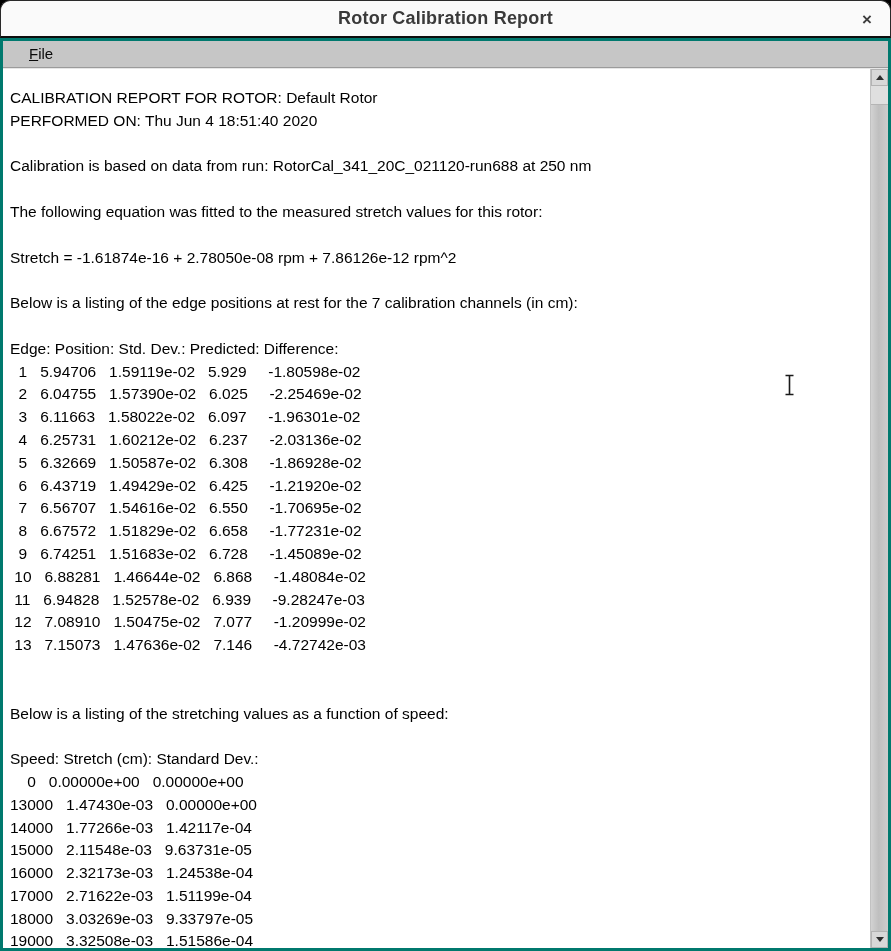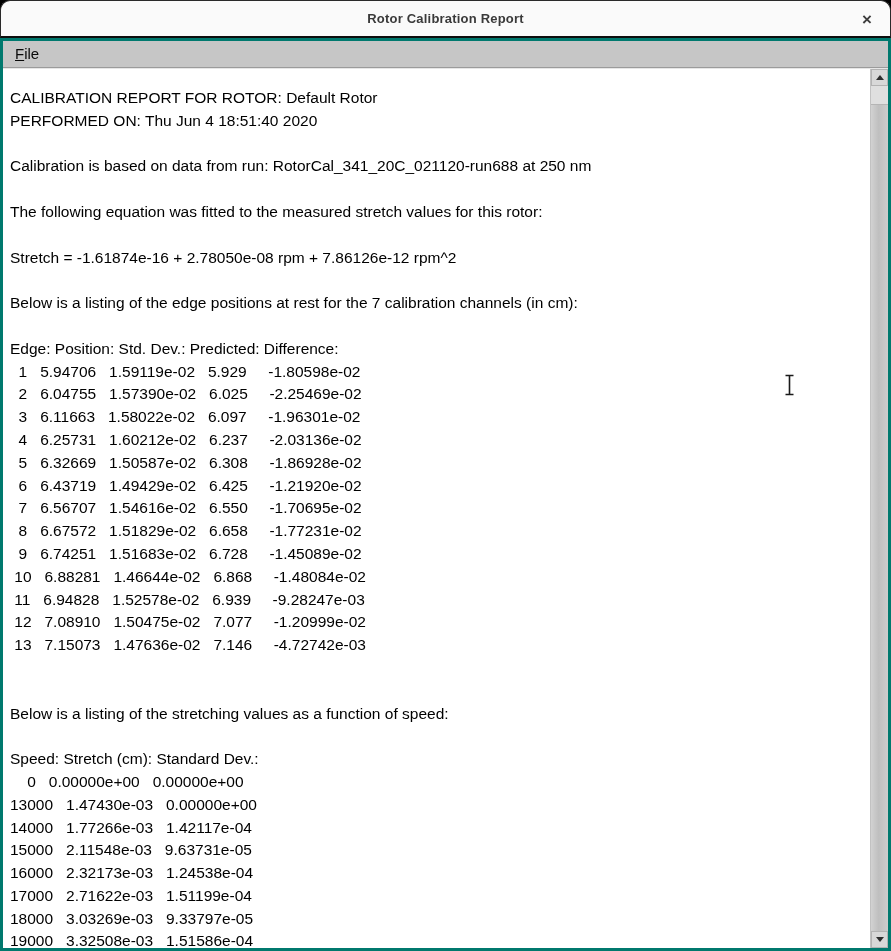--- a/index.html
+++ b/index.html
@@ -14,38 +14,38 @@
     width:891px;height:951px;display:flex;flex-direction:column;
     background:#000;overflow:hidden;
   }
   
   .titlebar{
     height:38px;flex:0 0 auto;background:var(--titlebar);
     border-radius:10px 10px 0 0;border:1px solid #2a2a2a;border-bottom:2px solid #0e0e0e;
     display:flex;align-items:center;justify-content:center;position:relative;
   }
   .titlebar .title{
-    font-size:13px;font-weight:bold;color:var(--title-text);letter-spacing:.2px;
+    font-size:18px;font-weight:bold;color:var(--title-text);letter-spacing:.2px;
   }
   .titlebar .close{
     position:absolute;right:13px;top:50%;transform:translateY(-50%);
     font-size:17px;font-weight:bold;color:#3d3d3d;line-height:1;cursor:default;
     width:20px;text-align:center;
   }
   
   .frame{
     flex:1 1 auto;display:flex;flex-direction:column;min-height:0;
     border:3px solid var(--teal);border-top-width:3px;background:#fff;
   }
   .menubar{
     height:27px;flex:0 0 auto;background:var(--menubar);
     border-bottom:1px solid #9b9b9b;display:flex;align-items:center;
   }
   .menu-item{
-    font-size:15px;color:#0a0a0a;padding:3px 10px 4px 12px;cursor:default;
+    font-size:15px;color:#0a0a0a;padding:3px 10px 4px 26px;cursor:default;
   }
   .menu-item::first-letter{text-decoration:underline;}
   
   .content{
     flex:1 1 auto;min-height:0;position:relative;background:#fff;
     display:flex;overflow:hidden;border-top:1px solid #e6e6e6;
   }
   pre.report{
     flex:1 1 auto;overflow:hidden;
     font-family:"Liberation Sans",sans-serif;

